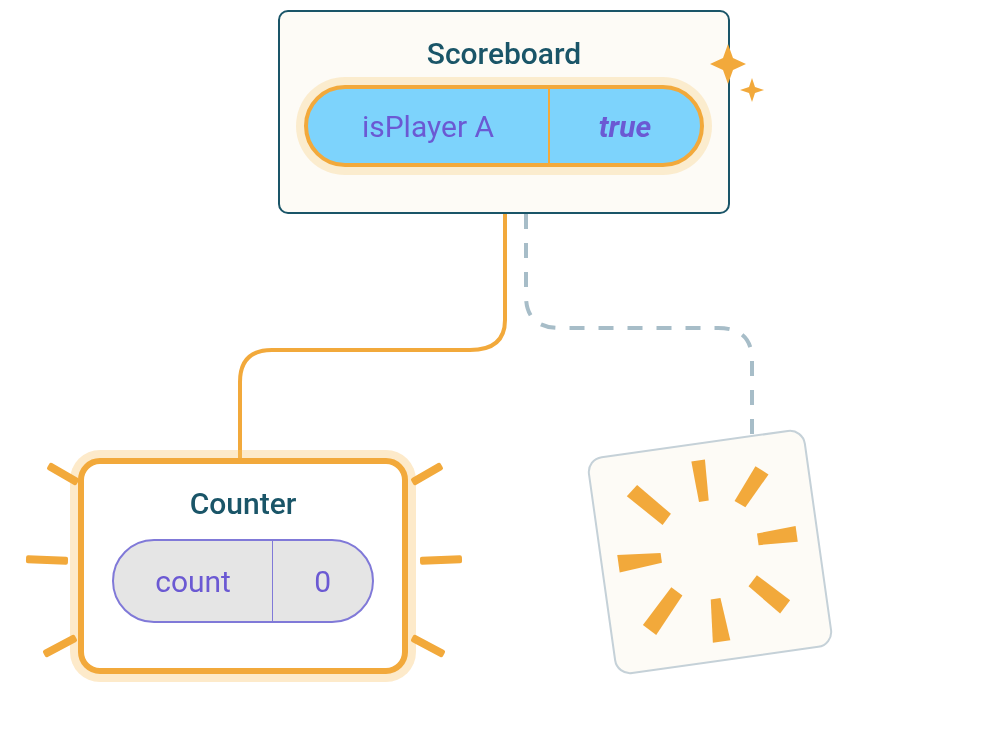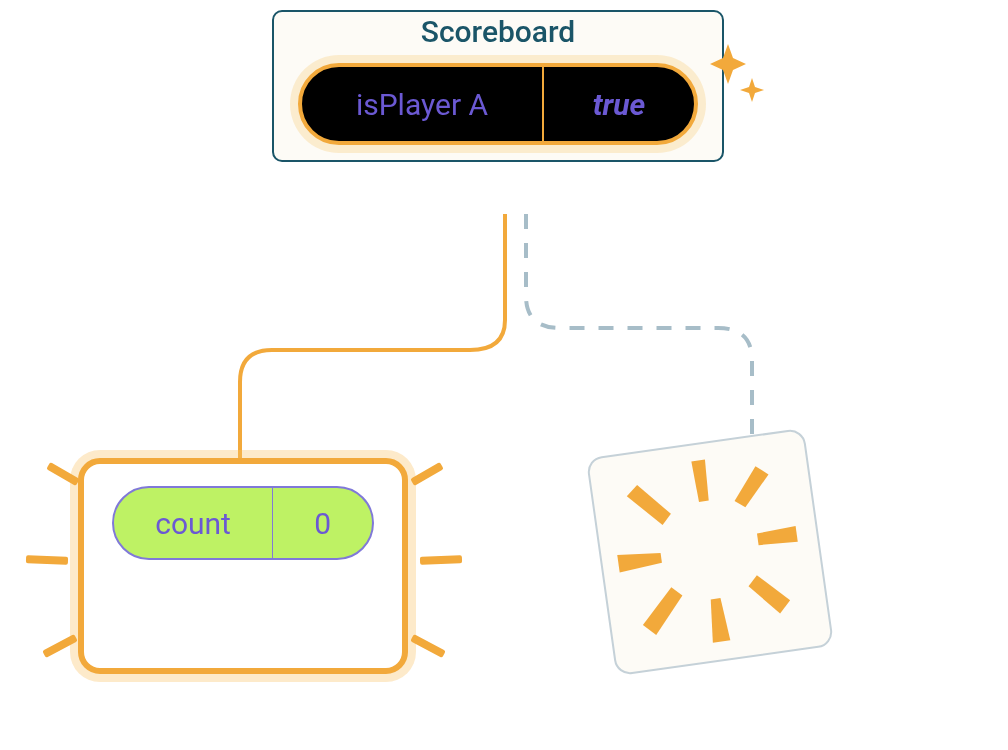--- a/index.html
+++ b/index.html
@@ -11,46 +11,46 @@
     background: #fff;
     position: relative;
   }
   .stage {
     position: absolute;
     inset: 0;
   }
   
   .scoreboard {
     position: absolute;
-    left: 272px;
+    left: 278px;
     top: 10px;
     width: 452px;
-    height: 152px;
+    height: 204px;
     background: #fdfbf6;
     border: 2px solid #1a5568;
     border-radius: 10px;
-    padding: 2px 24px 24px;
+    padding: 24px 24px 24px;
   }
   .scoreboard-title {
     color: #1a5568;
     font-size: 30px;
     font-weight: 500;
     text-align: center;
     margin-bottom: 14px;
   }
   .pill {
     display: flex;
     align-items: stretch;
     height: 82px;
     border-radius: 50px;
     overflow: hidden;
   }
   .scoreboard .pill {
     border: 4px solid #f2a93b;
-    background: #000000;
+    background: #7dd3fc;
     box-shadow: 0 0 0 8px rgba(248,196,104,0.28);
   }
   .pill-left, .pill-right {
     display: flex;
     align-items: center;
     justify-content: center;
     font-size: 30px;
   }
   .scoreboard .pill-left {
     flex: 1.6;
@@ -79,22 +79,22 @@
   }
   .counter-title {
     color: #1a5568;
     font-size: 30px;
     font-weight: 500;
     text-align: center;
     margin-bottom: 18px;
   }
   .counter .pill {
     border: 2px solid #8079d8;
-    background: #bef264;
-    height: 74px;
+    background: #e5e5e5;
+    height: 84px;
   }
   .counter .pill-left {
     flex: 1.6;
     color: #6b59d3;
     font-weight: 400;
     border-right: 1px solid #8079d8;
   }
   .counter .pill-right {
     flex: 1;
     color: #6b59d3;
@@ -159,20 +159,21 @@
       <div class="pill-right">true</div>
     </div>
   </div>
 
   <svg class="sparkles" viewBox="0 0 60 70">
     <path fill="#f2a93b" d="M20 0 L25 14 L38 20 L25 26 L20 40 L15 26 L2 20 L15 14 Z"></path>
     <path fill="#f2a93b" d="M44 34 L47 43 L56 46 L47 49 L44 58 L41 49 L32 46 L41 43 Z"></path>
   </svg>
 
   <div class="counter">
+    <div class="counter-title">Counter</div>
     <div class="pill">
       <div class="pill-left">count</div>
       <div class="pill-right">0</div>
     </div>
   </div>
 
   <div class="rays" style="left:12px; top:470px; width:70px; height:200px;">
     <div class="ray" style="left:34px; top:0; width:34px; height:8px; transform:rotate(30deg)"></div>
     <div class="ray" style="left:14px; top:86px; width:42px; height:8px; transform:rotate(2deg)"></div>
     <div class="ray" style="left:30px; top:172px; width:36px; height:8px; transform:rotate(-28deg)"></div>

